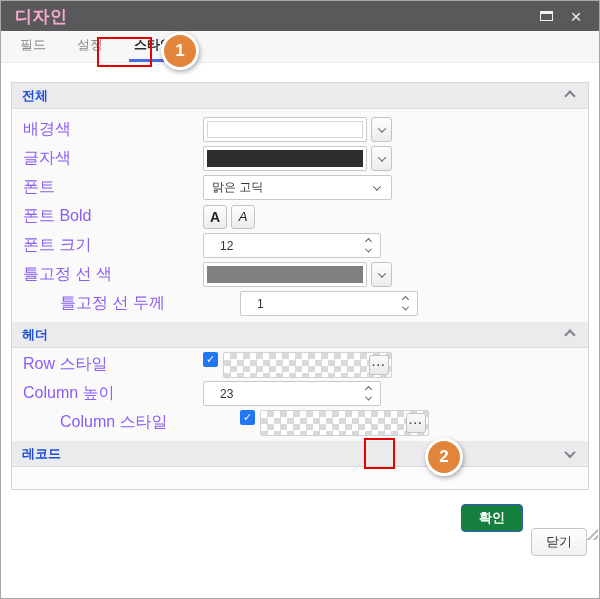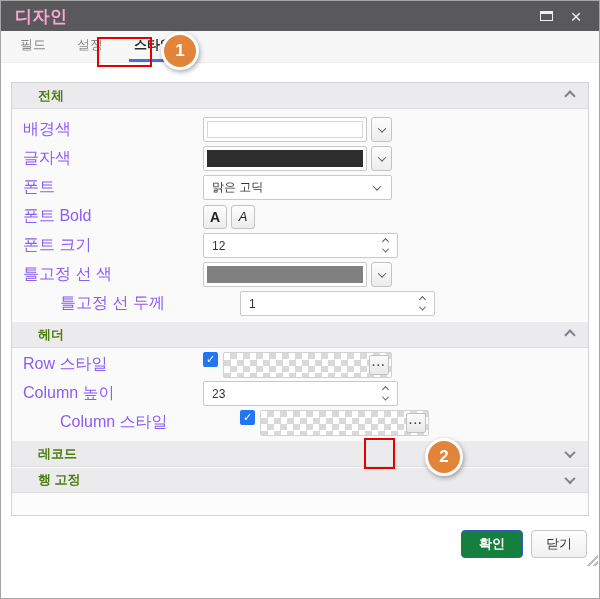--- a/index.html
+++ b/index.html
@@ -26,21 +26,21 @@
   .tab { display:flex; align-items:center; padding:0 5px; margin-right:21px;
          font-size:13px; color:#8b8b8b; cursor:pointer; border-bottom:3px solid transparent; }
   .tab.selected { color:#2b2b2b; font-weight:bold; border-bottom:3px solid #4a6fe3; }
 
   
   .body-area { padding:19px 10px 0 10px; }
   .accordion { border:1px solid #d4d4d6; background:#fafafa; }
   .sec-header { height:26px; background:#ebebed; display:flex; align-items:center;
                 padding:0 14px 0 10px; border-bottom:1px solid #dcdcde; cursor:pointer; }
   .sec-header + .sec-header { border-top:1px solid #ffffff; }
-  .sec-title { font-size:13px; font-weight:bold; color:#4d7c0f; flex:1;margin-left:16px; }
+  .sec-title { font-size:13px; font-weight:bold; color:#1d4ed8; flex:1; }
   .chev { display:inline-block; width:6px; height:6px; border-right:1.5px solid #5a5a5a;
           border-bottom:1.5px solid #5a5a5a; }
   .chev.down { transform:rotate(45deg) translate(-1px,-1px); }
   .chev.up   { transform:rotate(-135deg); }
   .sec-chev { width:8px; height:8px; border-right:2px solid #808088; border-bottom:2px solid #808088; }
 
   .rows { padding:8px 10px 6px 10px; background:#fafafa; }
   .rows.hdr { padding-top:4px; }
   .row { display:flex; align-items:center; height:25px; margin-bottom:4px; }
   .row:last-child { margin-bottom:0;margin-left:37px; }
@@ -63,22 +63,22 @@
   .select-field .chev { position:absolute; right:11px; top:9px; }
 
   
   .a-btn { width:24px; height:24px; border:1px solid #c3c3c3; border-radius:3px;
            background:linear-gradient(#fdfdfd,#ececed); display:flex; align-items:center;
            justify-content:center; margin-right:4px; cursor:pointer; font-size:14px; color:#222; }
   .a-btn.bold { font-weight:bold; }
   .a-btn.italic { font-style:italic; font-size:13px; }
 
   
-  .spin-field { position:relative; width:195px; height:25px; background:#ffffff;
-                border:1px solid #c9c9c9; border-radius:2px; }
+  .spin-field { position:relative; width:178px; height:25px; background:#ffffff;
+                border:1px solid #c9c9c9; border-radius:2px;padding-left:8px; }
   .spin-input { width:150px; height:100%; border:none; outline:none; background:transparent;
                 font-size:12px; color:#333; padding-left:8px;
                 font-family:"Liberation Sans","DejaVu Sans",sans-serif; }
   .spin-btns { position:absolute; right:9px; top:0; height:100%; display:flex; flex-direction:column;
                justify-content:center; gap:4px; cursor:pointer; }
   .chev.sm { width:5px; height:5px; border-right-width:1.5px; border-bottom-width:1.5px; }
 
   
   .checkbox { width:15px; height:15px; background:#2276f3; border-radius:2px; display:flex;
               align-items:center; justify-content:center; margin-right:5px; cursor:pointer; }
@@ -94,21 +94,21 @@
               color:#4a4a4a; letter-spacing:1px; line-height:8px; }
 
   .empty-strip { height:22px; background:#fcfcfc; }
 
   
   .footer { position:relative; height:51px; display:flex; align-items:flex-start;
             justify-content:flex-end; padding:14px 12px 0 0; gap:8px; background:#ffffff; }
   .btn { height:28px; border-radius:4px; font-size:13px; cursor:pointer;
          font-family:"Liberation Sans","DejaVu Sans",sans-serif; }
   .btn.ok { width:62px; background:#15803d; border:1px solid #3558c4; color:#ffffff; font-weight:bold; }
-  .btn.close { width:56px; background:linear-gradient(#fdfdfd,#f0f0f1); border:1px solid #c6c6c6; color:#333333; }
+  .btn.close { width:56px; background:linear-gradient(#fdfdfd,#f0f0f1); border:1px solid #c6c6c6; color:#333333;margin-top:24px; }
   .resize-grip { position:absolute; right:1px; bottom:1px; width:12px; height:12px;
                  background:repeating-linear-gradient(-45deg, transparent 0 2px, #bdbdbd 2px 4px);
                  clip-path:polygon(100% 0, 100% 100%, 0 100%); cursor:nwse-resize; }
 
   
   .anno-box { position:absolute; border:2px solid #e60000; background:transparent; z-index:20; }
   .anno-box.tab  { left:96px;  top:36px;  width:55px; height:30px; }
   .anno-box.more { left:363px; top:437px; width:31px; height:31px; }
   .badge { position:absolute; width:38px; height:38px; border-radius:50%; background:#e2853b;
            border:3px solid #ffffff; box-shadow:1px 2px 5px rgba(0,0,0,0.35); color:#ffffff;
@@ -280,24 +280,20 @@
           </div>
         </div>
 
       </div>
 
       <div class="sec-header">
         <span class="sec-title">레코드</span>
         <span class="chev down sec-chev"></span>
       </div>
 
-      <div class="sec-header">
-        <span class="sec-title">행 고정</span>
-        <span class="chev down sec-chev"></span>
-      </div>
 
       <div class="empty-strip"></div>
     </div>
   </div>
 
   <div class="footer">
     <button class="btn ok">확인</button>
     <button class="btn close">닫기</button>
     <div class="resize-grip"></div>
   </div>

